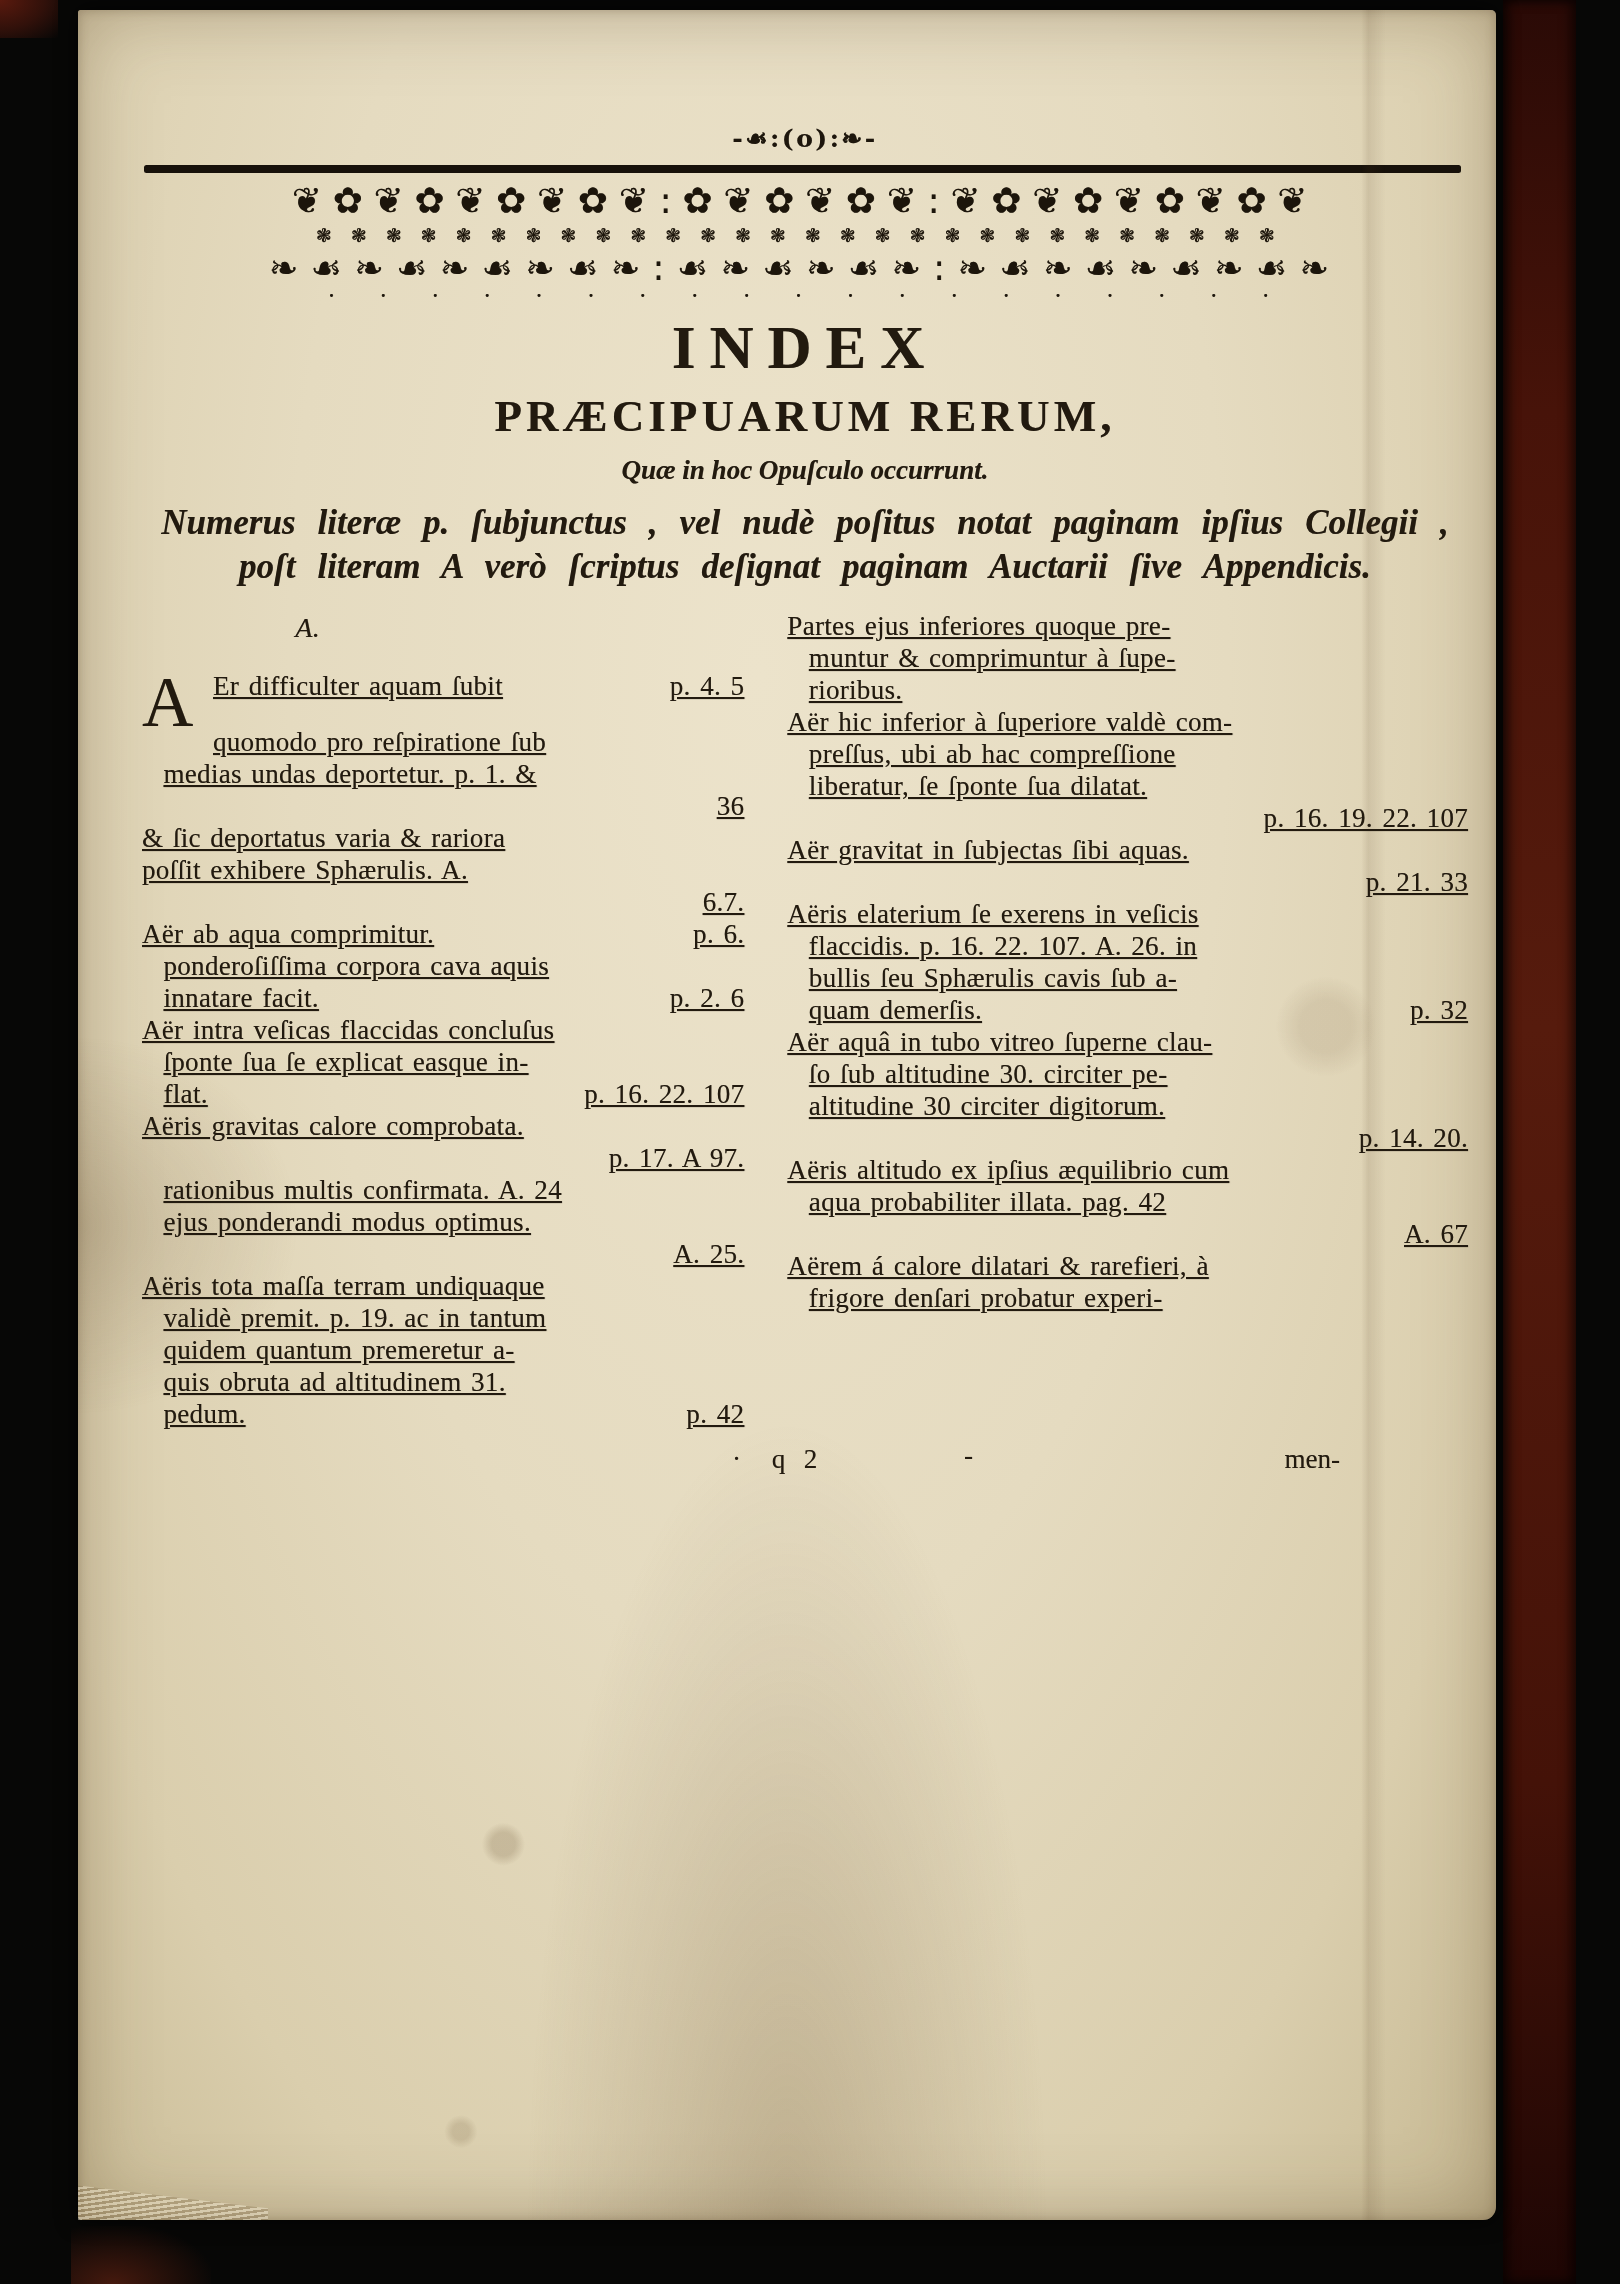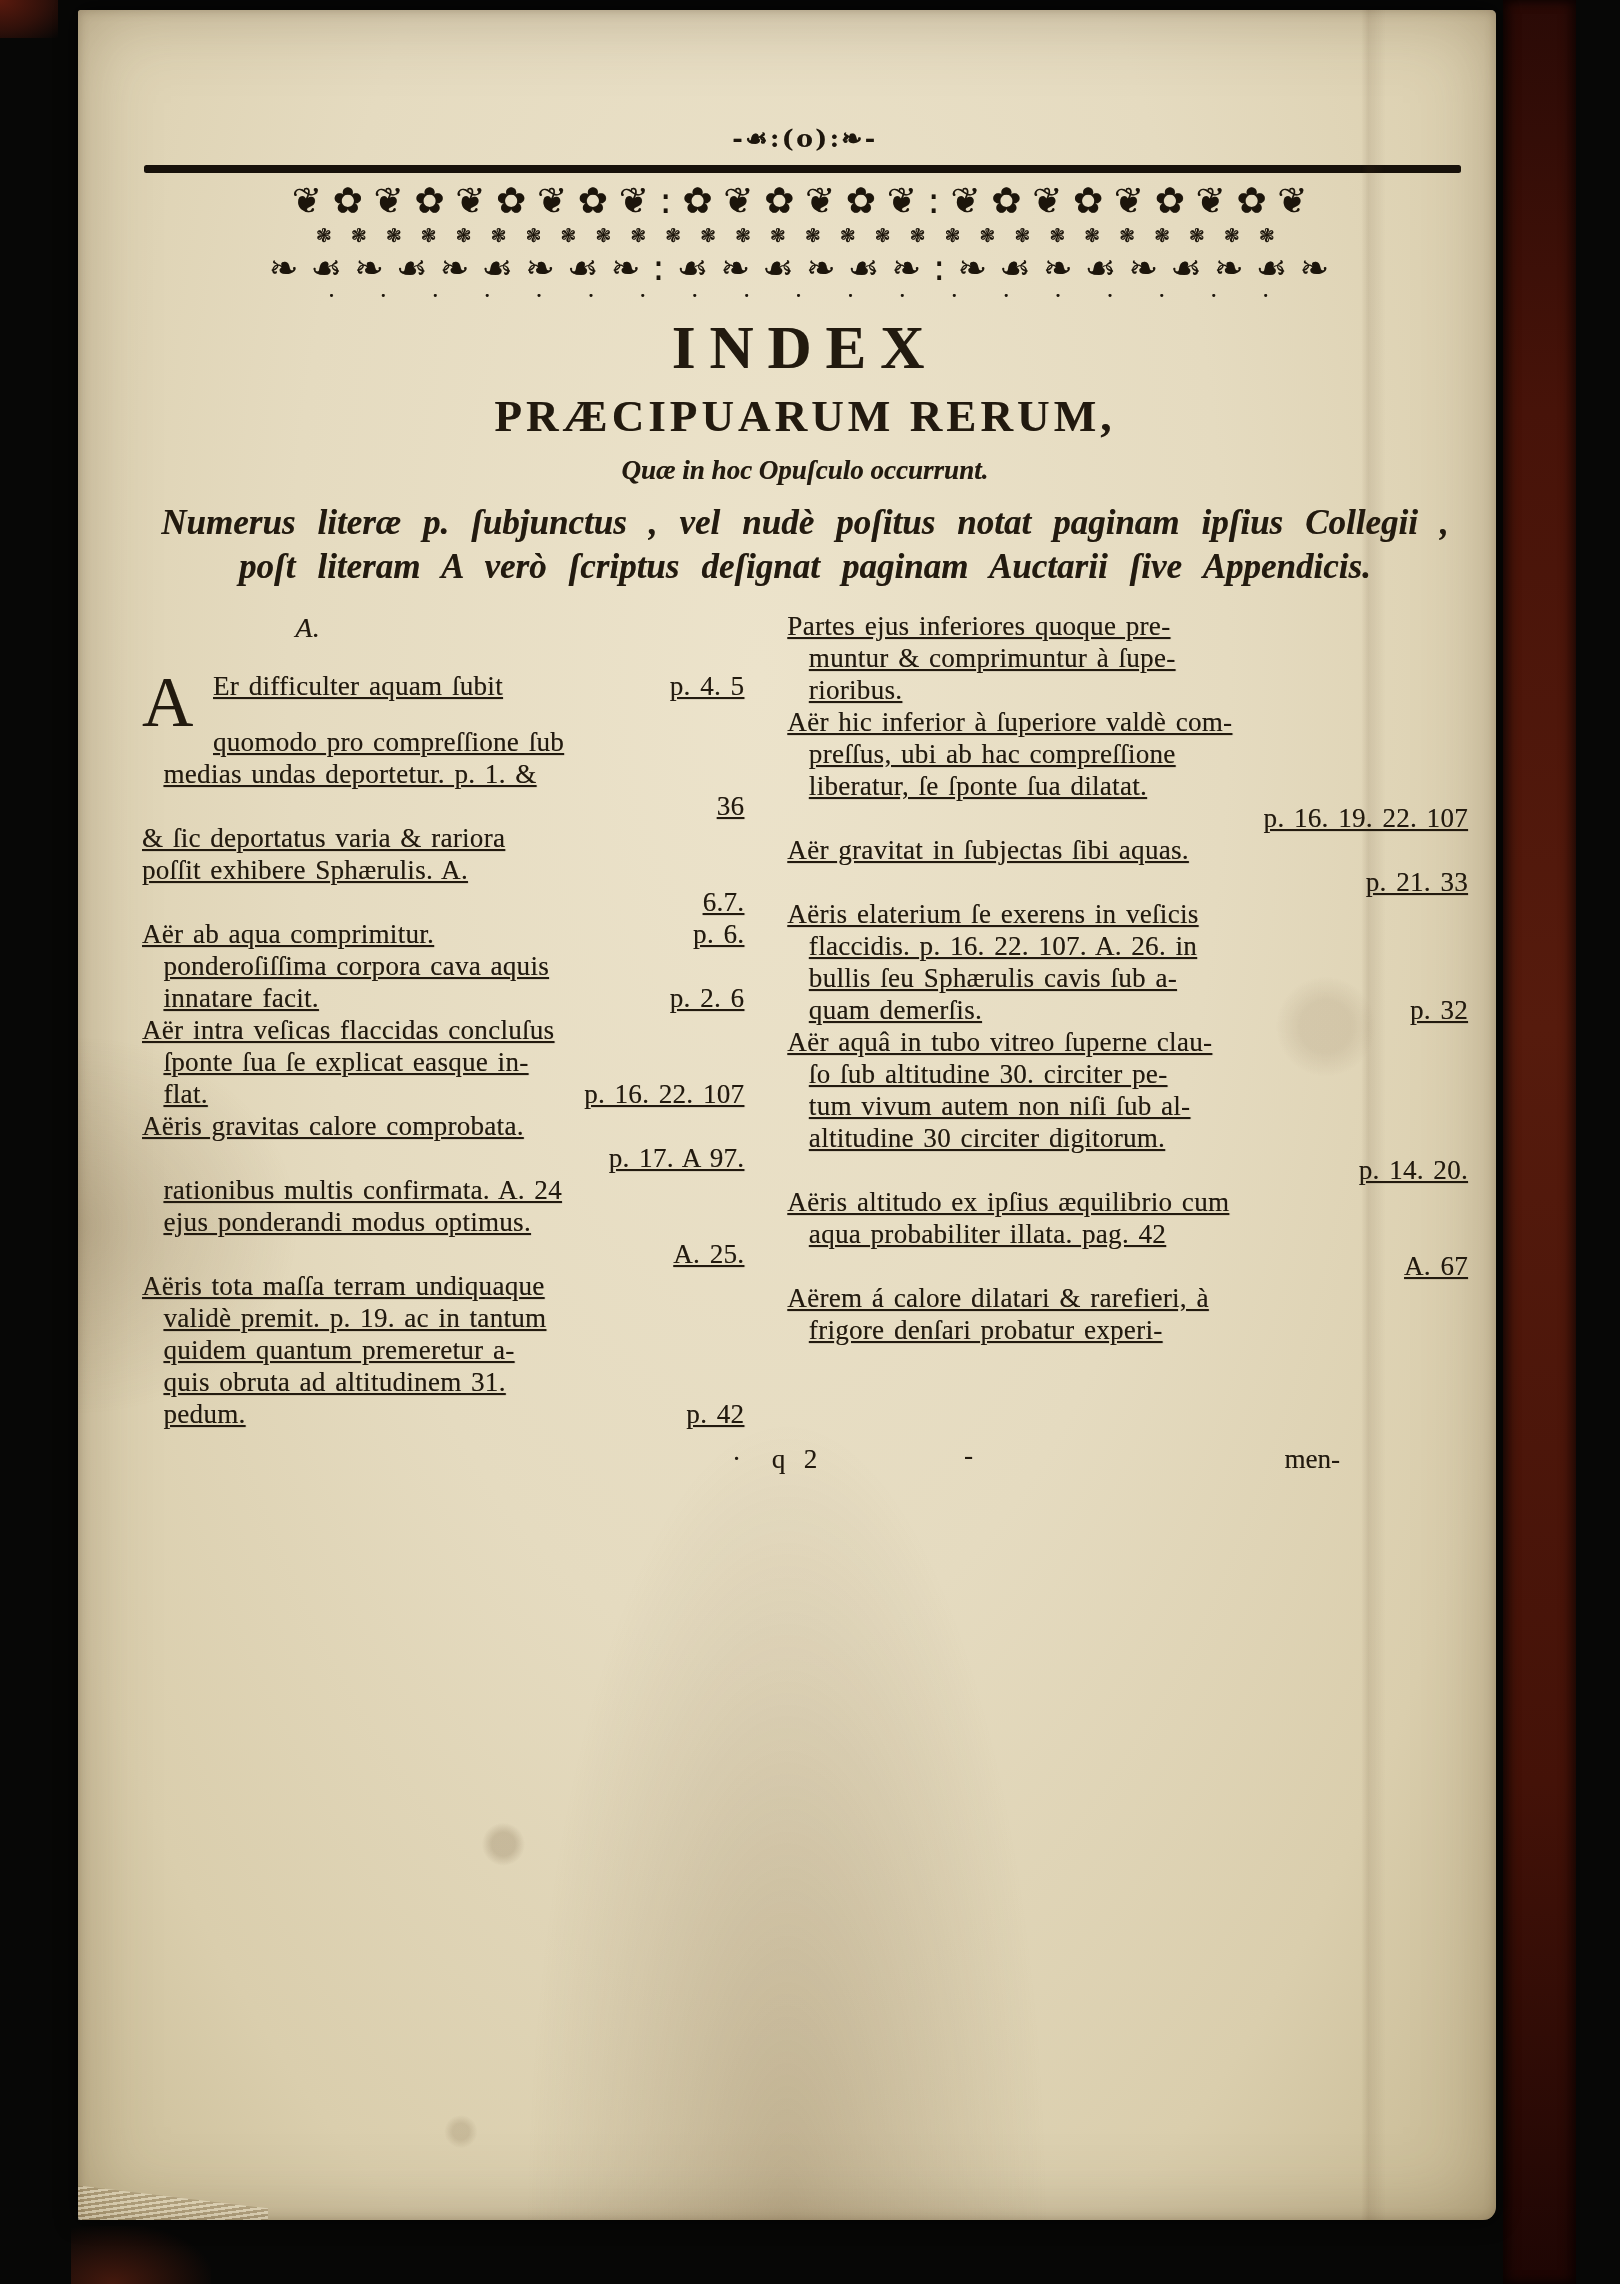--- a/index.html
+++ b/index.html
@@ -94,21 +94,21 @@
     <div class="columns">
       <div class="col">
         <div class="col-heading">A.</div>
         <div class="col-body">
           <span class="dropcap">A</span>
         <div class="line ind2">
               <span class="t">Er difficulter aquam ſubit</span>
               <span class="r">p. 4. 5</span>
             </div>
             <div class="line ind2">
-              <span class="t">quomodo pro compreſſione ſub</span>
+              <span class="t">quomodo pro reſpiratione ſub</span>
             </div>
             <div class="line ind1">
               <span class="t">medias undas deportetur. p. 1. &amp;</span>
             </div>
             <div class="line">
               <span class="t"></span>
               <span class="r">36</span>
             </div>
             <div class="line">
               <span class="t">&amp; ſic deportatus varia &amp; rariora</span>
@@ -218,23 +218,20 @@
             </div>
             <div class="line ind1">
               <span class="t">quam demerſis.</span>
               <span class="r">p. 32</span>
             </div>
             <div class="line">
               <span class="t">Aër aquâ in tubo vitreo ſuperne clau-</span>
             </div>
             <div class="line ind1">
               <span class="t">ſo ſub altitudine 30. circiter pe-</span>
-            </div>
-            <div class="line ind1">
-              <span class="t">tum vivum autem non niſi ſub al-</span>
             </div>
             <div class="line ind1">
               <span class="t">altitudine 30 circiter digitorum.</span>
             </div>
             <div class="line">
               <span class="t"></span>
               <span class="r">p. 14. 20.</span>
             </div>
             <div class="line">
               <span class="t">Aëris altitudo ex ipſius æquilibrio cum</span>

